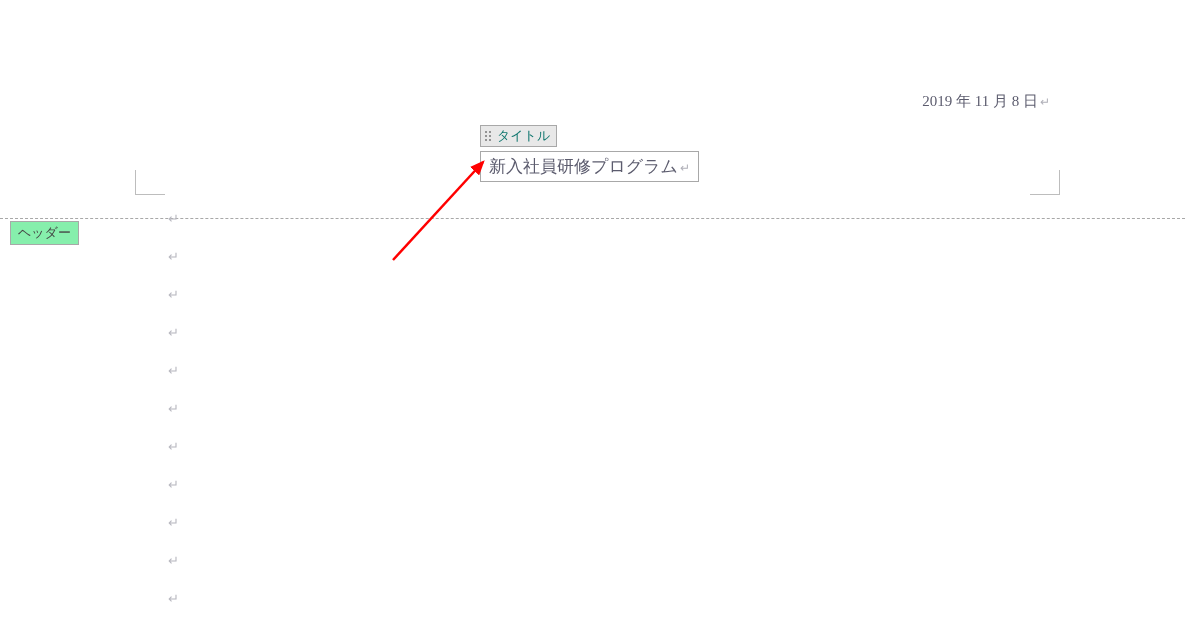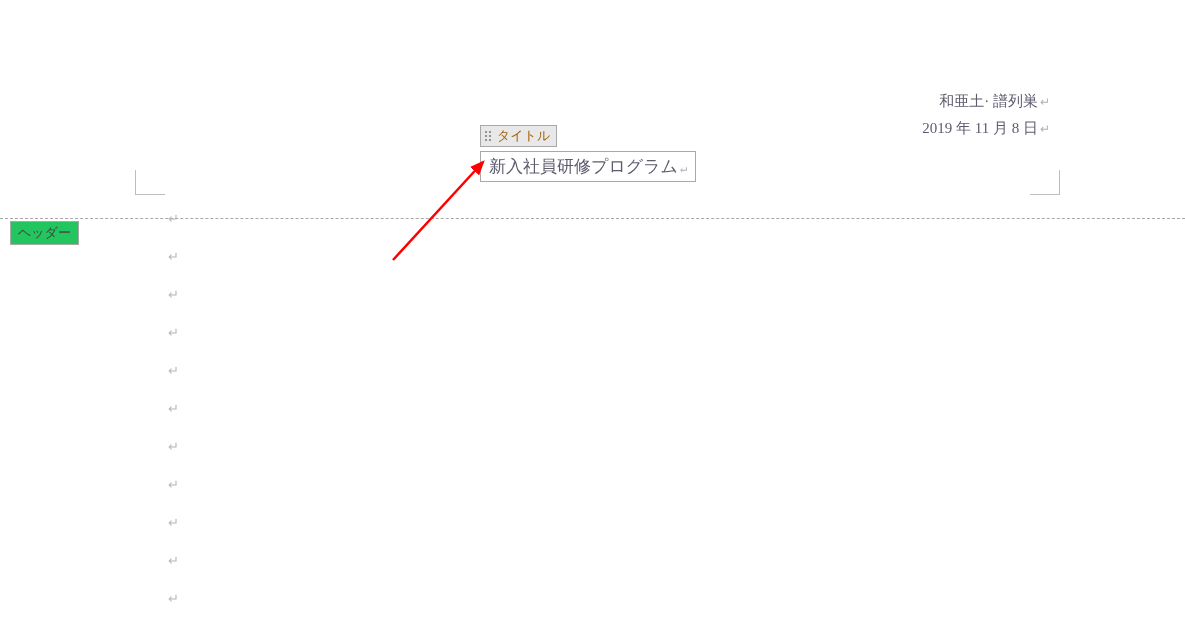--- a/index.html
+++ b/index.html
@@ -47,54 +47,54 @@
     margin-left: 2px;
   }
   .title-tag {
     position: absolute;
     left: 480px;
     top: 125px;
     background: #e8e8e8;
     border: 1px solid #a8a8a8;
     padding: 1px 6px 1px 3px;
     font-size: 13px;
-    color: #a16207;
+    color: #0f766e;
     display: flex;
     align-items: center;
     gap: 3px;
   }
   .title-tag svg { flex-shrink: 0; }
   .title-box {
     position: absolute;
     left: 480px;
     top: 151px;
     border: 1px solid #a8a8a8;
     padding: 3px 8px;
     font-size: 17px;
     color: #5c5c6e;
     background: #ffffff;
-    font-family: Liberation Mono, monospace;
+    font-family: Liberation Serif, serif;
   }
   .title-box .pmark {
     color: #b0b0b8;
     font-size: 12px;
     margin-left: 2px;
   }
   .dashed-separator {
     position: absolute;
     left: 0;
     right: 0;
     top: 218px;
     border-top: 1px dashed #a8a8a8;
   }
   .header-label {
     position: absolute;
     left: 10px;
     top: 221px;
-    background: #22c55e;
+    background: #86efac;
     border: 1px solid #a8a8a8;
     padding: 2px 7px;
     font-size: 13px;
     color: #444;
   }
   .paragraph-marks {
     position: absolute;
     left: 168px;
     top: 200px;
   }
@@ -112,23 +112,20 @@
     pointer-events: none;
   }
 </style>
 </head>
 <body>
 
 <div class="page-boundary-left"></div>
 <div class="page-boundary-right"></div>
 
 <div class="header-right">
-  <div>
-    <span>和亜土· 譜列巣</span><span class="pmark">↵</span>
-  </div>
   <div>
     <span>2019 年 11 月 8 日</span><span class="pmark">↵</span>
   </div>
 </div>
 
 <div class="title-tag">
   <svg width="10" height="12" viewBox="0 0 10 12">
     <circle cx="2" cy="2" r="1" fill="#777"></circle>
       <circle cx="6" cy="2" r="1" fill="#777"></circle>
     <circle cx="2" cy="6" r="1" fill="#777"></circle>

